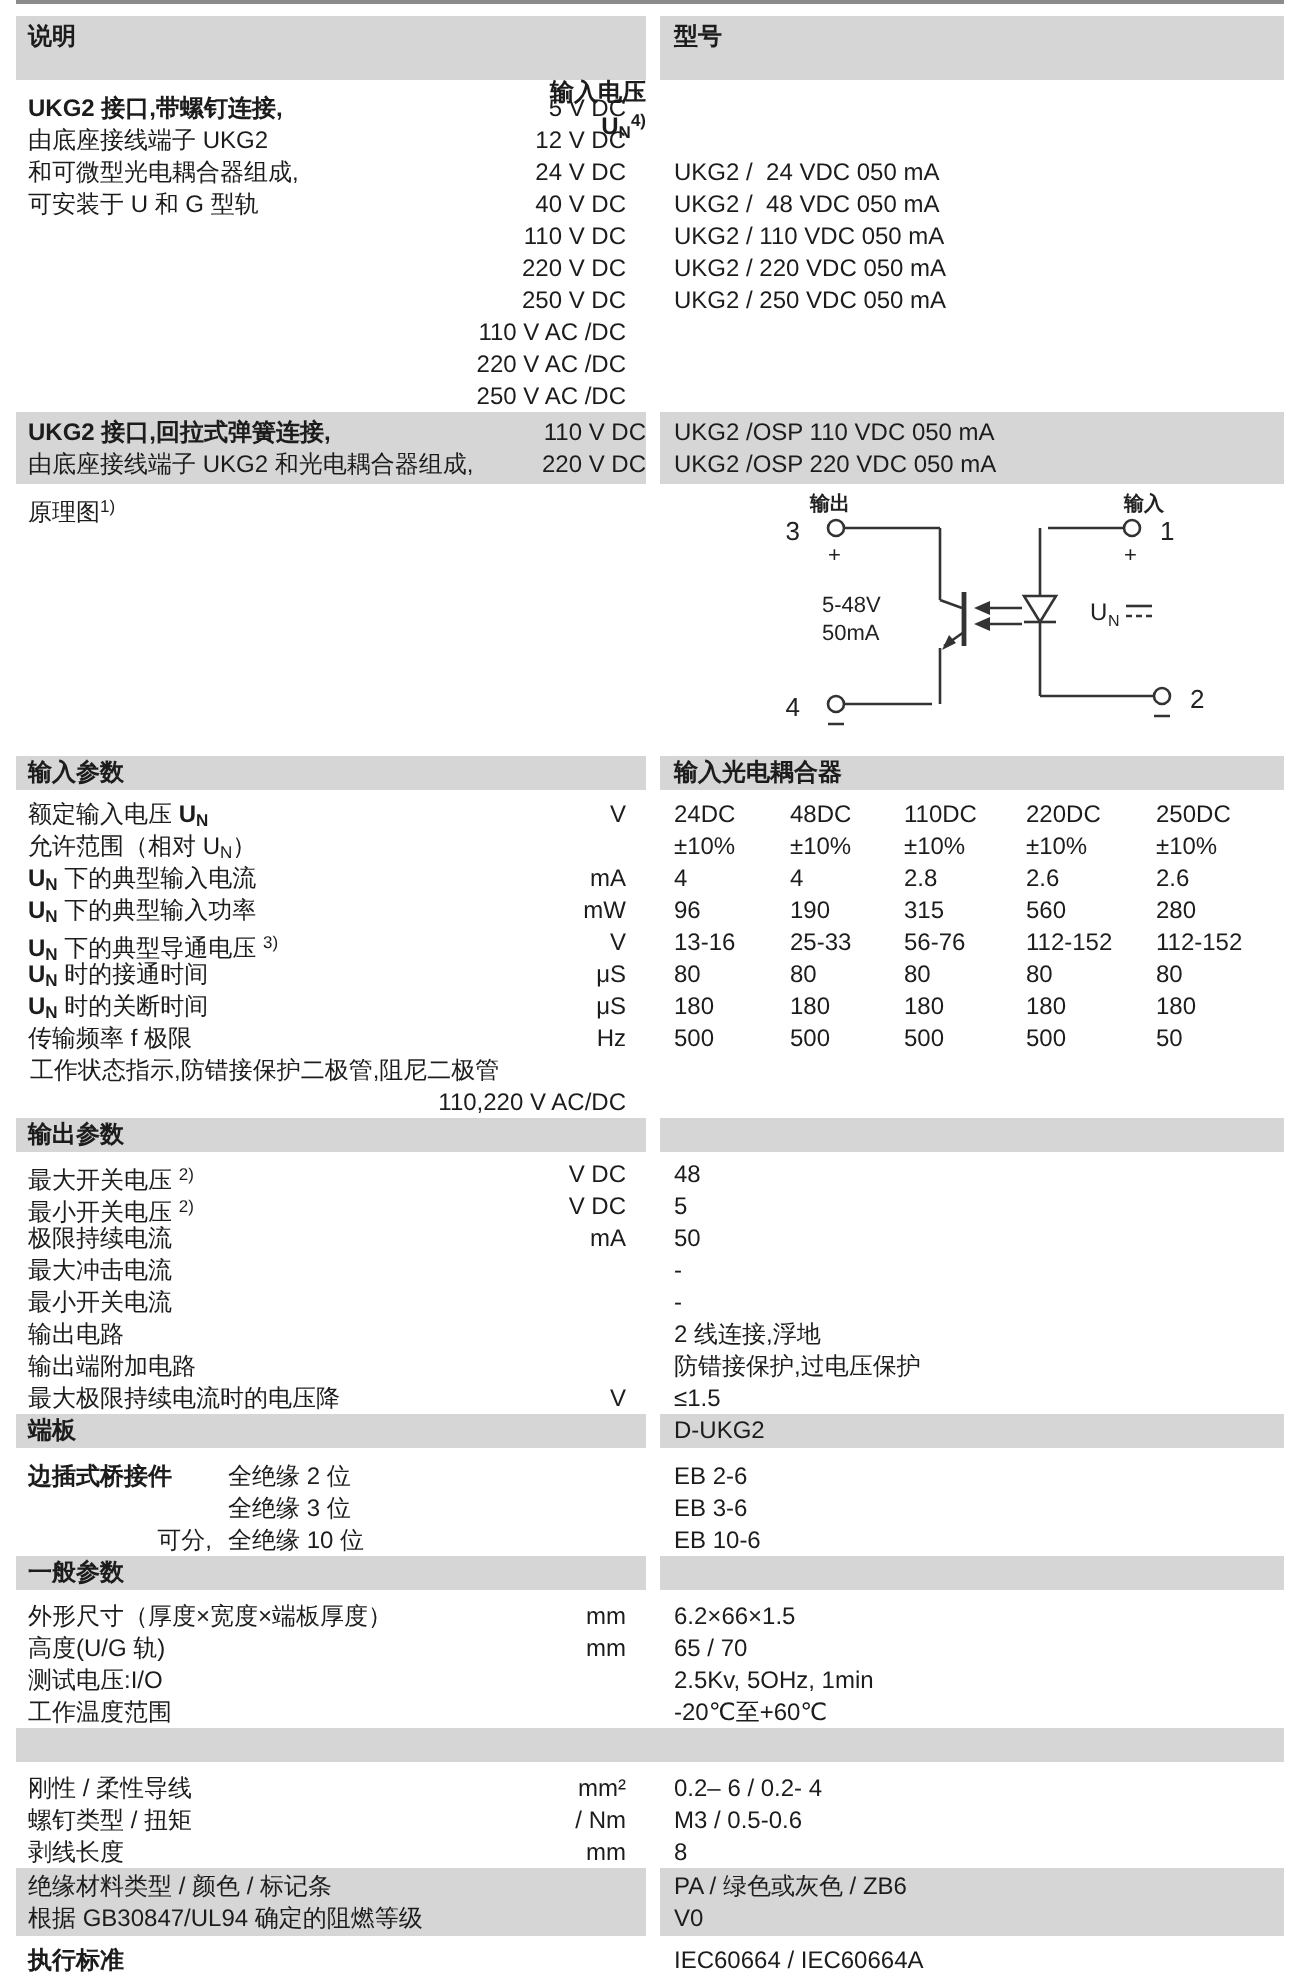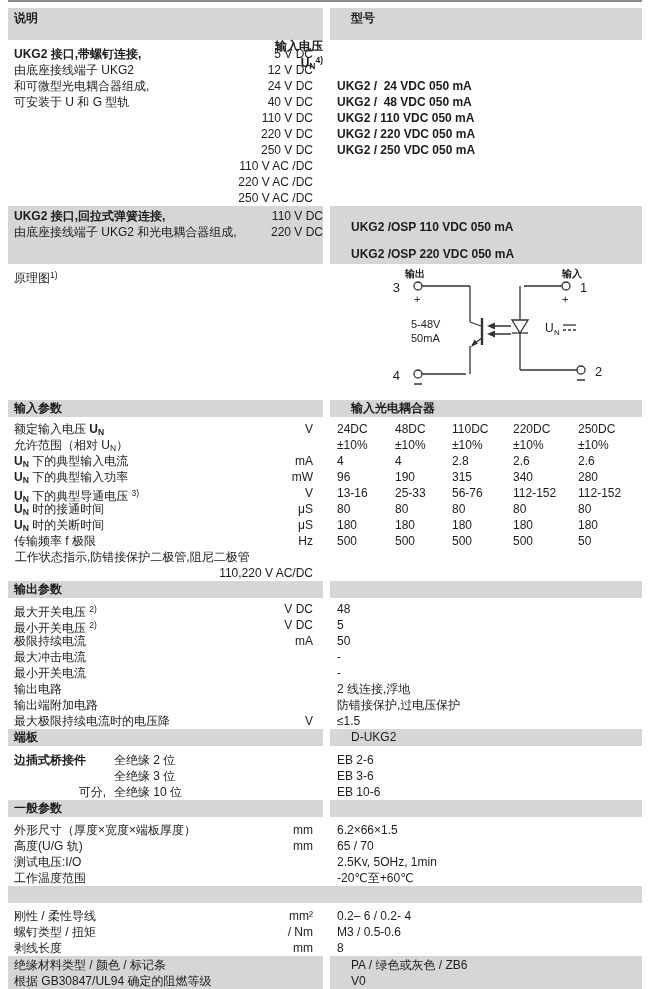--- a/index.html
+++ b/index.html
@@ -9,48 +9,48 @@
   .page{position:relative;width:650px;height:989px;box-sizing:border-box;padding:0 8px;}
   .rule-top{height:2px;background:#8c8c8c;}
   .b{font-weight:bold;}
   sub{font-size:8.5px;vertical-align:-2px;}
   sup{font-size:8.5px;vertical-align:4px;}
 
   
   .band{display:flex;margin-top:0;}
   .band .bl{width:315px;margin-right:7px;background:#d6d6d6;box-sizing:border-box;
             padding-left:6px;}
-  .band .br{flex:1;background:#d6d6d6;box-sizing:border-box;padding-left:21px;}
+  .band .br{flex:1;background:#d6d6d6;box-sizing:border-box;padding-left:7px;}
   .sband{height:17px;}
   .sband .bl,.sband .br{line-height:17px;}
 
   
   .hdr{height:32px;margin-top:6px;font-weight:bold;}
   .hdr .bl{display:flex;justify-content:space-between;padding-top:3px;line-height:14px;}
   .hdr .br{padding-top:3px;line-height:14px;}
   .vhead{text-align:right;line-height:14px;margin-top:28px;}
 
   
   .row{display:flex;height:16px;line-height:16px;}
   .lblk{width:315px;margin-right:7px;display:flex;box-sizing:border-box;
         padding-left:6px;padding-right:10px;}
   .lblk .lbl{flex:1;white-space:pre;}
   .lblk .unit{text-align:right;white-space:pre;}
   .rblk{flex:1;box-sizing:border-box;padding-left:7px;white-space:pre;}
   .vals{display:grid;grid-template-columns:58px 57px 61px 65px auto;}
-  .model{font-weight:bold;}
+  .model{font-weight:normal;}
 
   
   .osp{margin-top:0;}
   .osp .bl{padding-top:2px;padding-bottom:2px;}
   .osp .br{padding-top:2px;padding-bottom:2px;}
   .osp .orow{display:flex;height:16px;line-height:16px;}
   .osp .odesc{flex:1;}
   .osp .ovolt{text-align:right;}
-  .osp .omodel{height:16px;line-height:16px;font-weight:bold;white-space:pre;margin-top:11px;}
+  .osp .omodel{height:16px;line-height:16px;font-weight:normal;white-space:pre;}
 
   
   .schem{position:relative;height:130px;margin-top:4px;}
   .slabel{position:absolute;left:6px;top:2px;}
   .schem svg{position:absolute;left:317px;top:0;}
   .schem text{fill:#222;font-family:"Liberation Sans","DejaVu Sans",sans-serif;}
 
   
   .brow .pre{width:100px;box-sizing:border-box;}
   .brow .pre.right{text-align:right;padding-right:8px;}
@@ -248,21 +248,21 @@
           <div class="lbl"><span style="font-weight: bold;">U</span><sub style="font-weight: bold;">N</sub><span> 下的典型输入电流</span></div>
           <div class="unit">mA</div>
         </div>
         <div class="rblk"><div class="vals"><span class="vcell">4</span><span class="vcell">4</span><span class="vcell">2.8</span><span class="vcell">2.6</span><span class="vcell">2.6</span></div></div>
       </div>
       <div class="row">
         <div class="lblk">
           <div class="lbl"><span style="font-weight: bold;">U</span><sub style="font-weight: bold;">N</sub><span> 下的典型输入功率</span></div>
           <div class="unit">mW</div>
         </div>
-        <div class="rblk"><div class="vals"><span class="vcell">96</span><span class="vcell">190</span><span class="vcell">315</span><span class="vcell">340</span><span class="vcell">280</span></div></div>
+        <div class="rblk"><div class="vals"><span class="vcell">96</span><span class="vcell">190</span><span class="vcell">315</span><span class="vcell">560</span><span class="vcell">280</span></div></div>
       </div>
       <div class="row">
         <div class="lblk">
           <div class="lbl"><span style="font-weight: bold;">U</span><sub style="font-weight: bold;">N</sub><span> 下的典型导通电压 </span><sup>3)</sup></div>
           <div class="unit">V</div>
         </div>
         <div class="rblk"><div class="vals"><span class="vcell">13-16</span><span class="vcell">25-33</span><span class="vcell">56-76</span><span class="vcell">112-152</span><span class="vcell">112-152</span></div></div>
       </div>
       <div class="row">
         <div class="lblk">

